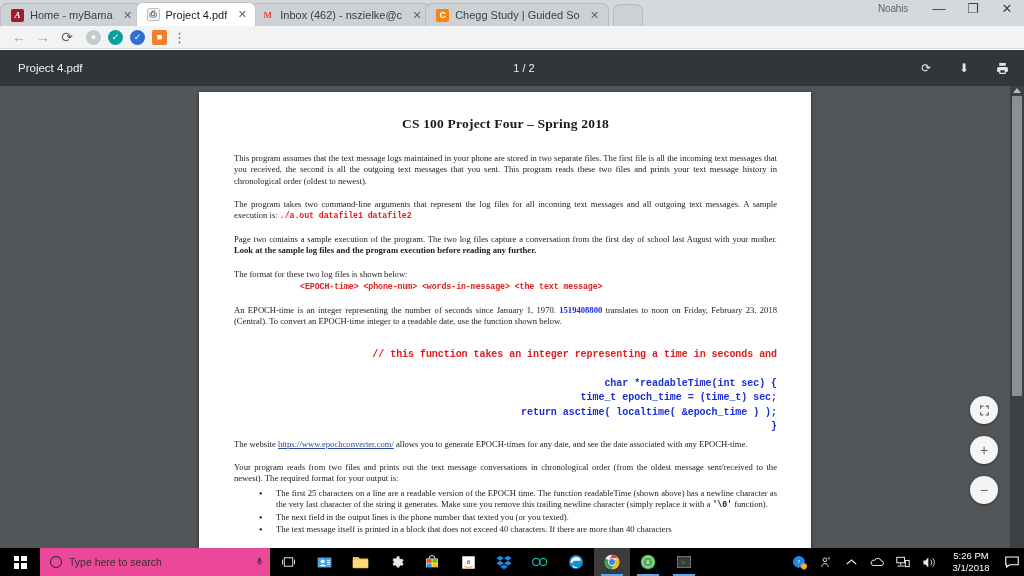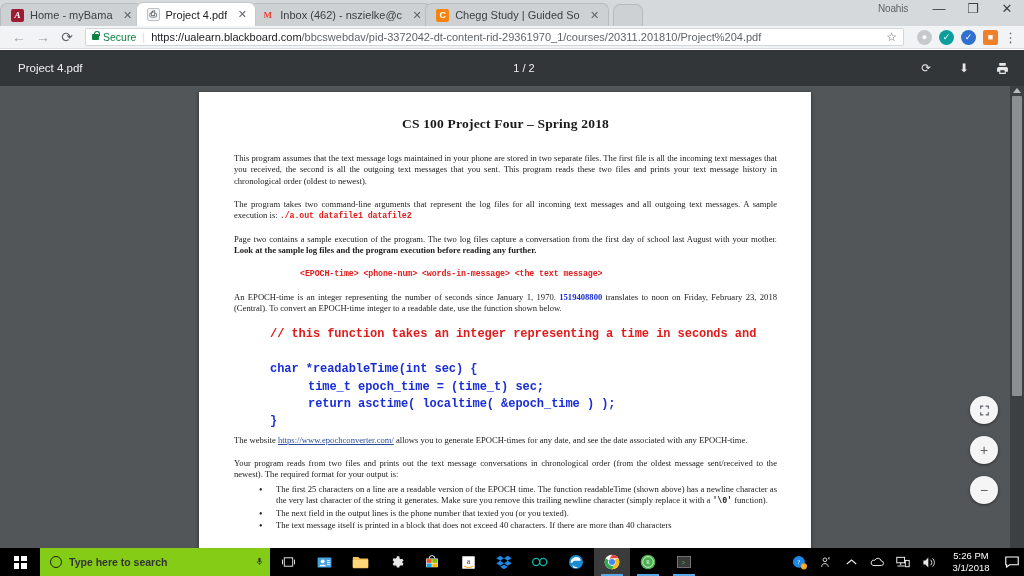--- a/index.html
+++ b/index.html
@@ -175,24 +175,24 @@
     font-weight: bold;
     letter-spacing: -0.1px;
   }
   .red { color: #e01b1b; }
   .blue { color: #1a2ed6; }
   .bold { font-weight: bold; }
   .code-block {
     margin: 0 0 4px 0;
     padding-left: 36px;
     font-family: "Liberation Mono", monospace;
-    font-size: 12px;
+    font-size: 10px;
     font-weight: bold;
     line-height: 1.45;
-    text-align: left;
+    text-align: right;
     letter-spacing: -0.05px;
   }
   .code-block .ind1 { padding-left: 38px; display:block; }
   .format-line {
     text-align: left;
     padding-left: 66px;
     margin-bottom: 12px;
   }
   .link { color:#2b4a9b; text-decoration: underline; }
   ul.bul { list-style: none; margin: 0 0 0 0; padding: 0; }
@@ -227,25 +227,24 @@
     background: #000000;
     display: flex; align-items: center;
     color: #fff;
   }
   .startbtn {
     width: 40px; height: 28px; display:flex;align-items:center;justify-content:center;
   }
   .winlogo { width:13px;height:13px; display:grid; grid-template-columns:1fr 1fr; grid-template-rows:1fr 1fr; gap:1.5px;}
   .winlogo i { background:#fff; display:block; }
   .searchbox {
-    width: 230px; height: 28px; background:#84cc16;
+    width: 230px; height: 28px; background:#ec4899;
     display:flex; align-items:center;
     color:#333; font-size:10.5px;
     padding: 0 6px;
-    font-weight: bold;
   }
   .srch-circle{ width:12px;height:12px;border:1.6px solid #202020;border-radius:50%;margin:0 7px 0 4px;flex:0 0 12px;}
   .srch-mic{margin-left:auto;font-size:11px;color:#333;}
   .tb-icon {
     width: 36px; height: 28px;
     display:flex;align-items:center;justify-content:center;
     font-size: 13px; position:relative;
   }
   .tb-icon.running::after{
     content:""; position:absolute; bottom:0; left:7px; right:7px; height:2px;
@@ -295,28 +294,20 @@
       <span class="winbtn">—</span>
       <span class="winbtn">❐</span>
       <span class="winbtn close">✕</span>
     </div>
   </div>
 
   <div class="omnirow">
     <span class="navbtn">←</span>
     <span class="navbtn">→</span>
     <span class="navbtn enabled">⟳</span>
-    <div class="omnibox">
-      <span class="lock"></span>
-      <span class="secure-txt">Secure</span>
-      <span class="omni-sep">|</span>
-      <span class="url-strong">https://ualearn.blackboard.com</span>
-        <span class="url-dim">/bbcswebdav/pid-3372042-dt-content-rid-29361970_1/courses/20311.201810/Project%204.pdf</span>
-      <span class="omni-star">☆</span>
-    </div>
     <div class="exticons">
       <span class="exticon ei-gray">●</span>
       <span class="exticon ei-teal">✓</span>
       <span class="exticon ei-blue">✓</span>
       <span class="exticon ei-orange">■</span>
     </div>
     <span class="menu-dots">⋮</span>
   </div>
 
   <div class="pdfviewer">
@@ -343,24 +334,25 @@
         <p>This program assumes that the text message logs maintained in your phone are stored in two separate files.  The first file is all the incoming text messages that you received, the second is all the outgoing text messages that you sent.  This program reads these two files and prints your text message history in chronological order (oldest to newest).</p>
 
         <p>
           <span>The program takes two command-line arguments that represent the log files for all incoming text messages and all outgoing text messages.  A sample execution is: </span><span class="mono red">./a.out datafile1 datafile2</span>
         </p>
 
         <p>
           <span>Page two contains a sample execution of the program.  The two log files capture a conversation from the first day of school last August with your mother.  </span><span class="bold">Look at the sample log files and the program execution before reading any further.</span>
         </p>
 
+        <p style="margin-bottom:2px">The format for these two log files is shown below:</p>
 
         <div class="format-line mono red">&lt;EPOCH-time&gt;   &lt;phone-num&gt;   &lt;words-in-message&gt;   &lt;the text message&gt;</div>
 
-        <p style="margin-bottom:12px">
+        <p style="margin-bottom:20px">
           <span>An EPOCH-time is an integer representing the number of seconds since January 1, 1970.  </span><span class="bold blue">1519408800</span><span> translates to noon on Friday, February 23, 2018 (Central).  To convert an EPOCH-time integer to a readable date, use the function shown below.</span>
         </p>
 
         <div class="code-block">
           <span class="red">// this function takes an integer representing a time in seconds and</span><br>
           <br>
           <span class="blue">char *readableTime(int sec) {</span><br>
           <span class="blue ind1">time_t epoch_time = (time_t) sec;</span>
           <span class="blue ind1">return asctime( localtime( &amp;epoch_time ) );</span>
           <span class="blue">}</span>

